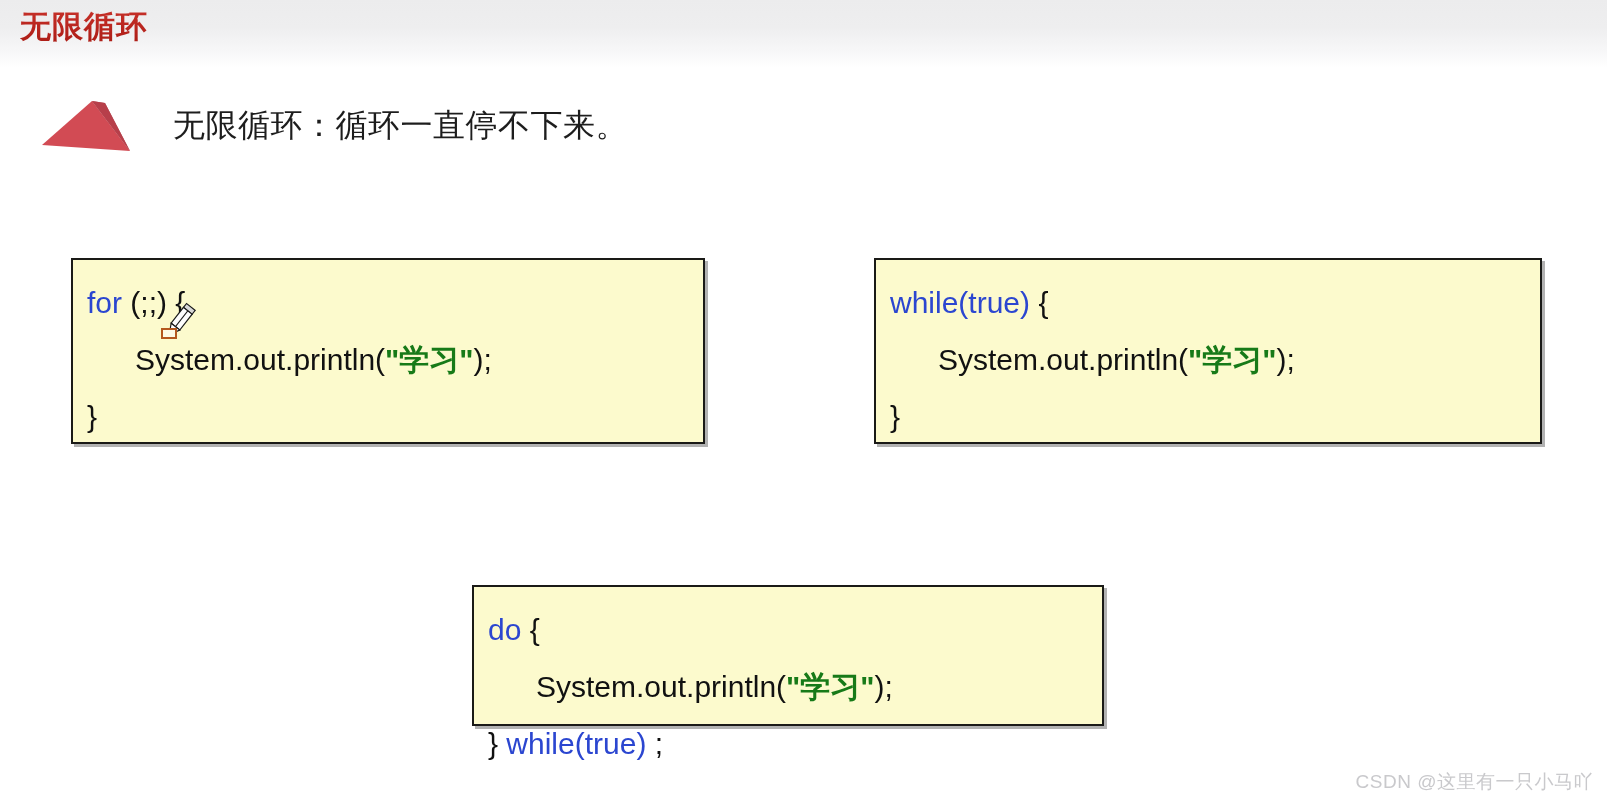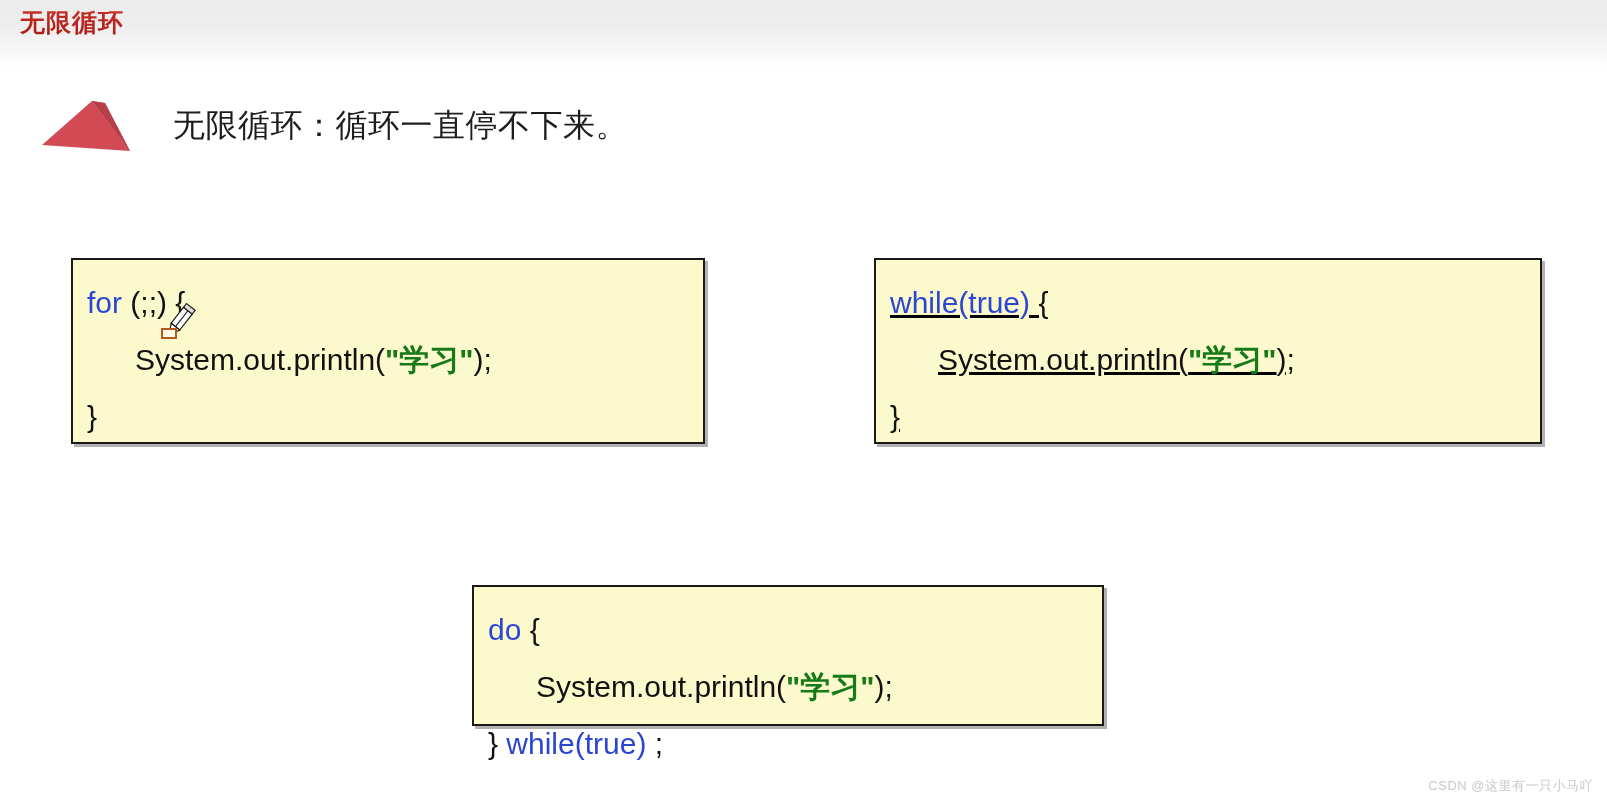--- a/index.html
+++ b/index.html
@@ -23,21 +23,21 @@
     width: 1607px;
     height: 68px;
     background: linear-gradient(to bottom, #ececed 0%, #eeeeef 40%, #f7f7f8 75%, #ffffff 100%);
   }
 
   
   .slide-title {
     position: absolute;
     left: 20px;
     top: 6px;
-    font-size: 25px;
+    font-size: 31px;
     font-weight: bold;
     letter-spacing: 1px;
     color: #b32019;
     background: linear-gradient(to bottom, #c8322a 0%, #bb2720 45%, #a81a13 100%);
     -webkit-background-clip: text;
     background-clip: text;
     -webkit-text-fill-color: transparent;
     white-space: nowrap;
   }
 
@@ -65,21 +65,21 @@
   
   .code-box {
     position: absolute;
     background: #fcfacd;
     border: 2px solid #1a1a17;
     box-sizing: border-box;
     box-shadow: 3px 3px 0 rgba(0,0,0,0.30);
     padding: 14px 0 14px 0;
   }
   .code-box.box-for   { left: 71px;  top: 258px; width: 634px;  height: 186px; }
-  .code-box.box-while { left: 874px; top: 258px; width: 668px;  height: 186px; text-decoration: underline; }
+  .code-box.box-while { left: 874px; top: 258px; width: 668px;  height: 186px; }
   .code-box.box-do    { left: 472px; top: 585px; width: 632px;  height: 141px; }
 
   .code-line {
     font-family: "Liberation Sans", "DejaVu Sans", sans-serif;
     font-size: 30px;
     line-height: 57px;
     color: #111111;
     white-space: pre;
     padding-left: 14px;
   }
@@ -106,21 +106,21 @@
     border: 2px solid #b4581f;
     box-sizing: border-box;
     background: #fdfbe6;
   }
 
   
   .watermark {
     position: absolute;
     right: 14px;
     bottom: 14px;
-    font-size: 13px;
+    font-size: 19px;
     color: #c9c9cc;
     letter-spacing: 0.5px;
     white-space: nowrap;
   }
 </style>
 </head>
 <body>
 
 <div class="header-band"></div>
 

